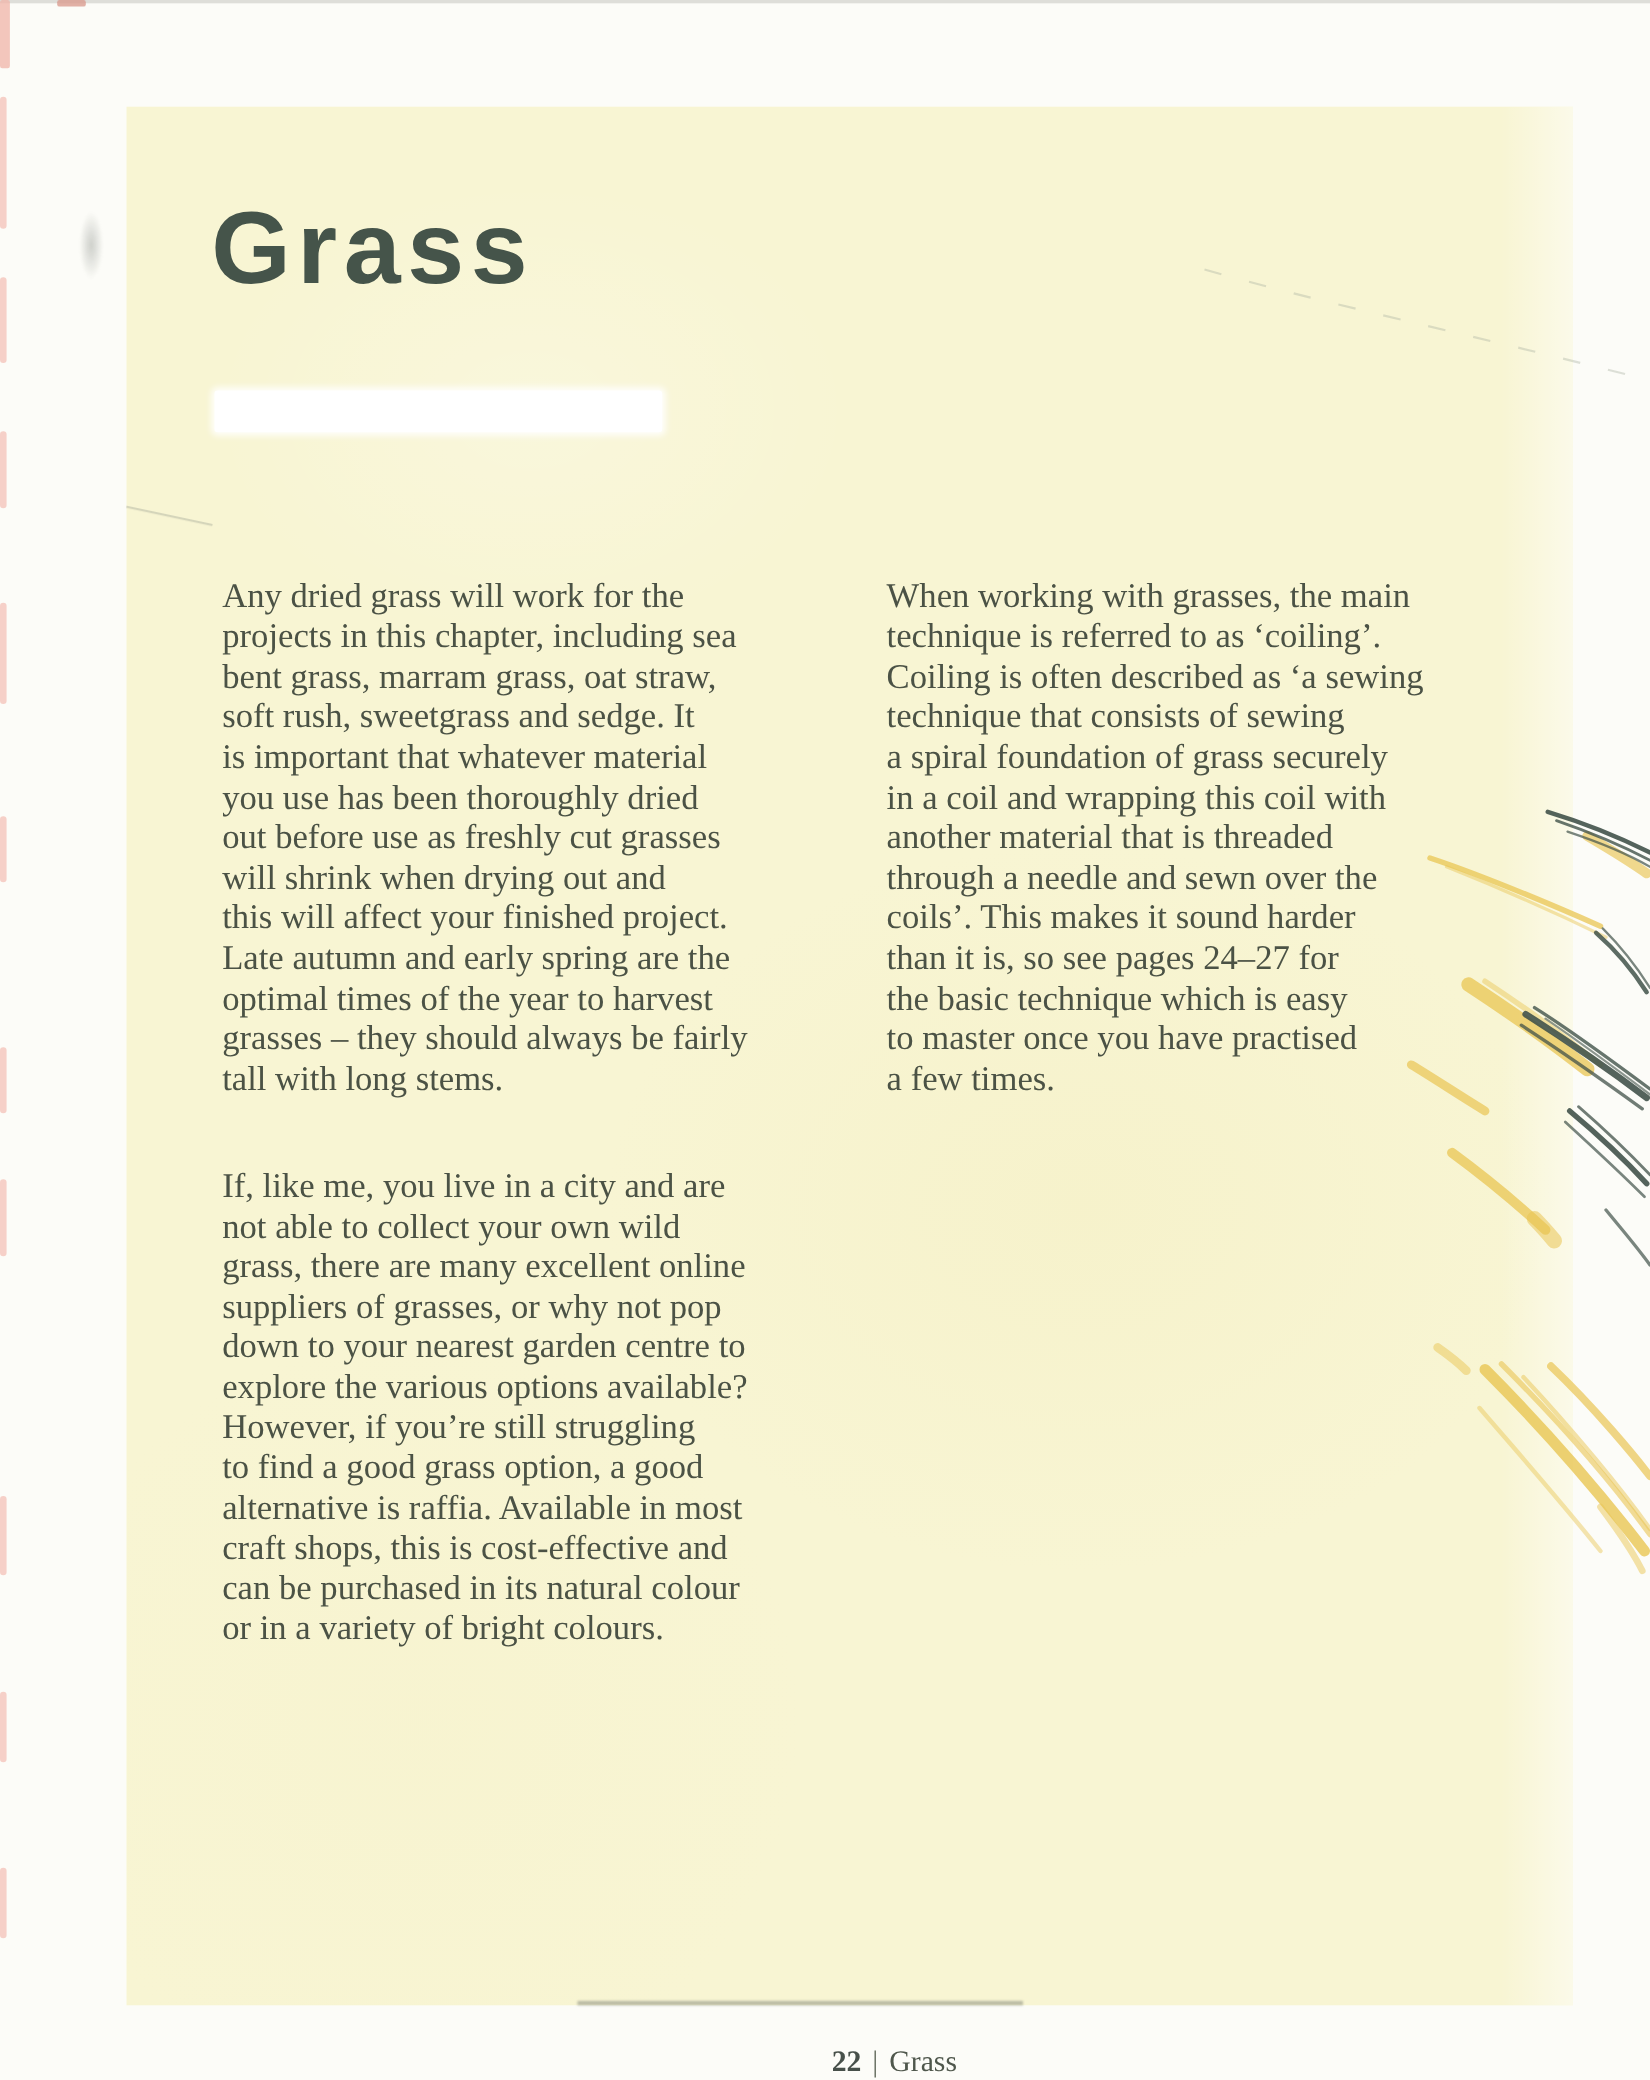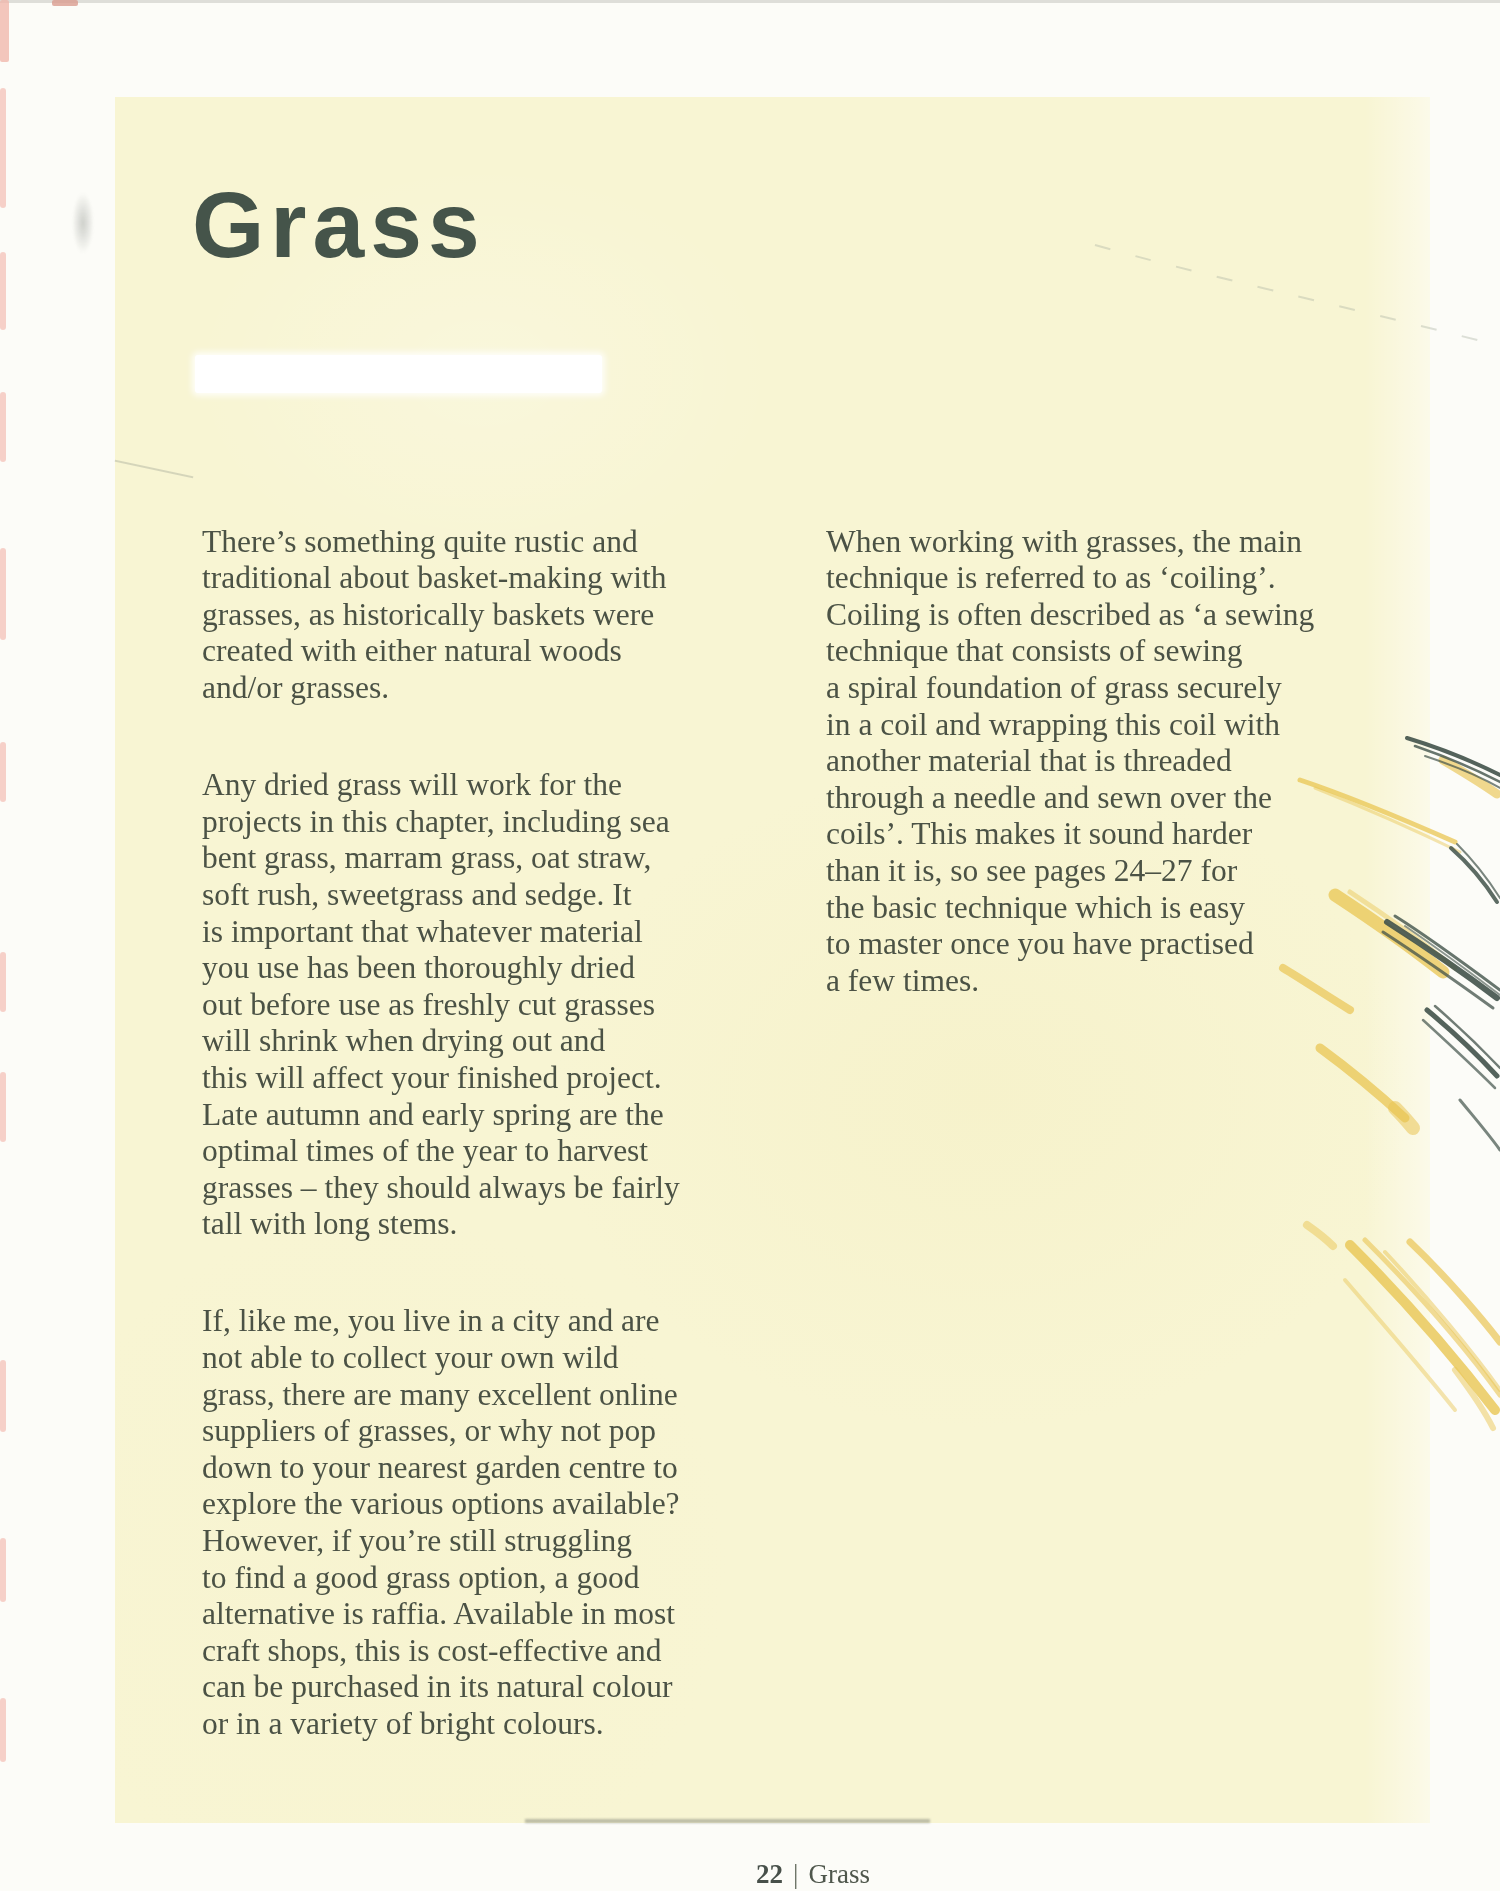--- a/index.html
+++ b/index.html
@@ -43,21 +43,21 @@
   }
   
   .col {
     position: absolute; top: 487px;
     font-size: 31.5px; line-height: 36.6px;
     color: #4b5245;
     white-space: pre-line;
   }
   .col p { margin: 0 0 24px 0; }
   .col-left  { left: 202px; width: 620px; }
-  .col-right { left: 826px; width: 600px; }
+  .col-right { left: 806px; width: 600px; }
   
   .footer {
     position: absolute;
     left: 583px; top: 1859px; width: 460px;
     text-align: center;
     font-size: 27px; line-height: 30px;
     color: #4f574c;
   }
   .footer .pagenum { font-weight: bold; color: #47504a; text-align: right; }
   .footer .sep { margin: 0 10px; color: #6b7365; font-weight: normal; }
@@ -128,25 +128,20 @@
 <div class="scratch-small"></div>
 <svg class="scratch-svg" width="420" height="140" viewBox="0 0 420 140">
   <path d="M 15,25 C 120,55 260,85 405,122" fill="none" stroke="#a8b1a0" stroke-width="2" stroke-dasharray="16 26" opacity="0.38"></path>
 </svg>
 
 <div class="chapter-title">Grass</div>
 
 <div class="whiteout-bar"></div>
 
 <div class="col col-left">
-  <p>There’s something quite rustic and
-traditional about basket-making with
-grasses, as historically baskets were
-created with either natural woods
-and/or grasses.</p>
   <p>Any dried grass will work for the
 projects in this chapter, including sea
 bent grass, marram grass, oat straw,
 soft rush, sweetgrass and sedge. It
 is important that whatever material
 you use has been thoroughly dried
 out before use as freshly cut grasses
 will shrink when drying out and
 this will affect your finished project.
 Late autumn and early spring are the

